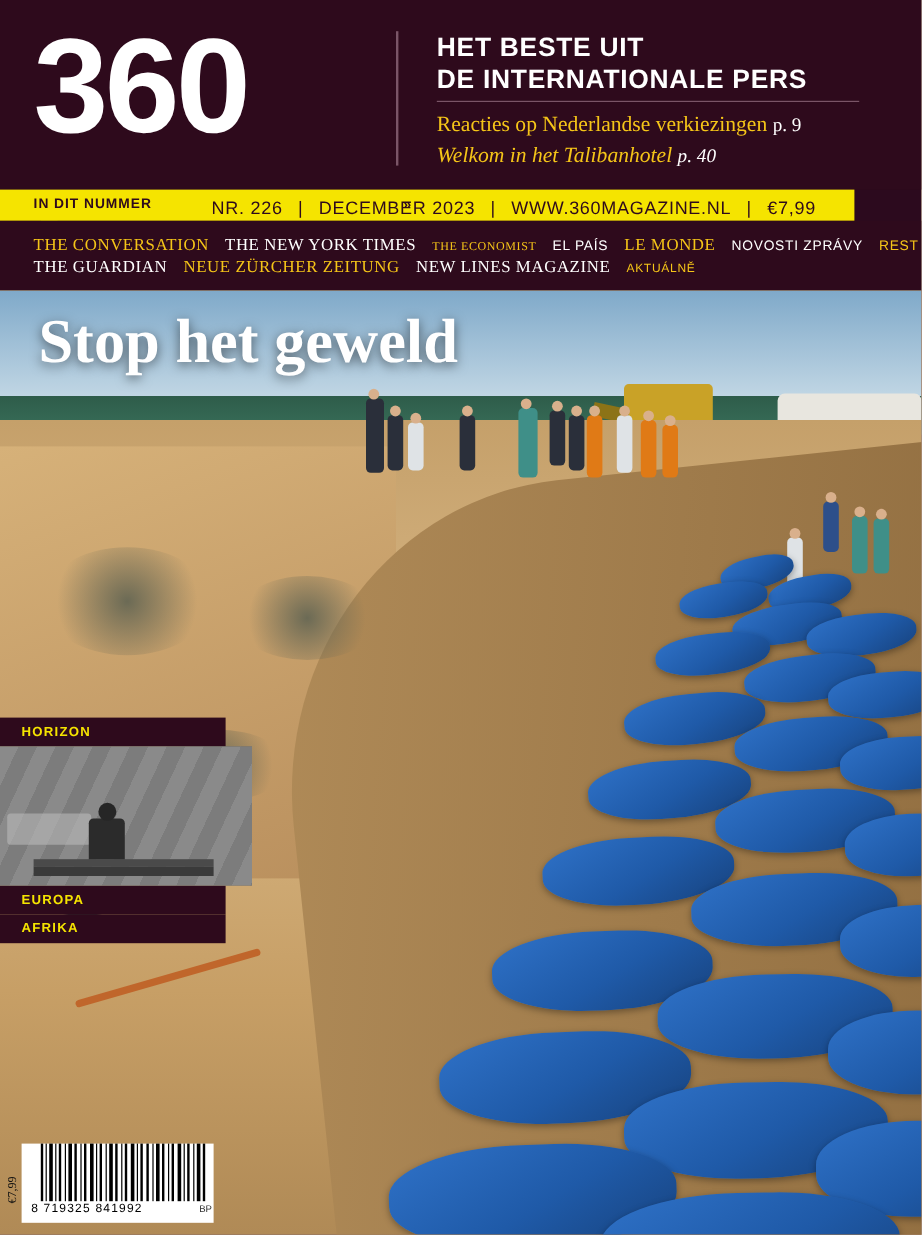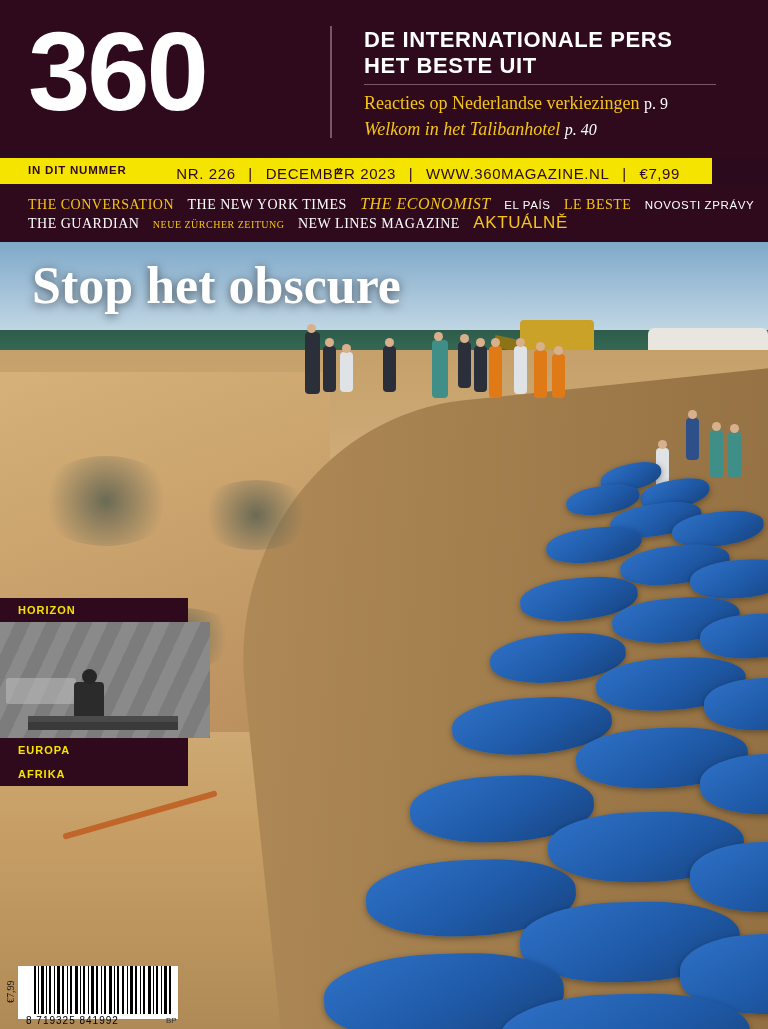--- a/index.html
+++ b/index.html
@@ -209,21 +209,21 @@
   }
   .tz-photo .man-body {
     position: absolute; left: 74px; bottom: 22px; width: 30px; height: 34px; background: #2b2b2b; border-radius: 4px 4px 0 0;
   }
   .tz-photo .man-head {
     position: absolute; left: 82px; bottom: 54px; width: 15px; height: 15px; border-radius: 50%; background: #262626;
   }
 
   
   .barcode-wrap {
-    position: absolute; left: 18px; bottom: 10px; width: 160px; height: 53px; background: #fff;
+    position: absolute; left: 18px; bottom: 10px; width: 160px; height: 66px; background: #fff;
   }
   .bc-price {
     position: absolute; left: -2px; bottom: 16px;
     transform: rotate(-90deg); transform-origin: left bottom;
     font-size: 10px; color: #111; font-family: "Liberation Serif", serif;
   }
   .bars { position: absolute; left: 16px; top: 0; width: 140px; height: 48px; }
   .bars i { position: absolute; top: 0; background: #000; height: 48px; display: block; }
   .bc-num {
     position: absolute; left: 8px; top: 49px; font-size: 10px; letter-spacing: 1px; color: #000;
@@ -233,22 +233,22 @@
 </style>
 </head>
 <body>
 
 <div class="cover">
 
   <div class="masthead">
     <div class="logo">360</div>
     <div class="logo-rule"></div>
     <div class="head-main">
+      <div>HET BESTE UIT</div>
       <div>DE INTERNATIONALE PERS</div>
-      <div>HET BESTE UIT</div>
     </div>
     <div class="head-line-rule"></div>
     <div class="head-sub l1">
       <span>Reacties op Nederlandse verkiezingen</span>
       <span class="pg">p. 9</span>
     </div>
     <div class="head-sub l2">
       <span>Welkom in het Talibanhotel</span>
       <span class="pg">p. 40</span>
     </div>
@@ -266,31 +266,31 @@
       <span>|</span>
       <span>€7,99</span>
     </div>
   </div>
   <div class="yellow-notch"></div>
 
   <div class="brands">
     <div class="brand-row">
       <span class="brand" style="color:#f5c518;font-family:'Liberation Serif',serif;font-variant:small-caps;font-size:14px;letter-spacing:.5px;">THE CONVERSATION</span>
       <span class="brand" style="color:#ffffff;font-family:'Liberation Serif',serif;font-variant:small-caps;font-size:14px;letter-spacing:.5px;">THE NEW YORK TIMES</span>
-      <span class="brand" style="color:#f5c518;font-family:'Liberation Serif',serif;font-variant:small-caps;font-size:16px;letter-spacing:.5px;font-style:italic;">THE ECONOMIST</span>
+      <span class="brand" style="color:#f5c518;font-family:'Liberation Serif',serif;font-variant:small-caps;font-size:10px;letter-spacing:.5px;">THE ECONOMIST</span>
       <span class="brand" style="color:#ffffff;font-size:11.5px;letter-spacing:.6px;">EL PAÍS</span>
-      <span class="brand" style="color:#f5c518;font-family:'Liberation Serif',serif;font-variant:small-caps;font-size:14px;letter-spacing:.5px;">LE BESTE</span>
+      <span class="brand" style="color:#f5c518;font-family:'Liberation Serif',serif;font-variant:small-caps;font-size:14px;letter-spacing:.5px;">LE MONDE</span>
       <span class="brand" style="color:#ffffff;font-size:11.5px;letter-spacing:.6px;">NOVOSTI ZPRÁVY</span>
       <span class="brand" style="color:#f5c518;font-size:11.5px;letter-spacing:.6px;">REST OF WORLD</span>
     </div>
     <div class="brand-row">
       <span class="brand" style="color:#ffffff;font-family:'Liberation Serif',serif;font-variant:small-caps;font-size:14px;letter-spacing:.5px;">THE GUARDIAN</span>
-      <span class="brand" style="color:#f5c518;font-family:'Liberation Serif',serif;font-variant:small-caps;font-size:10px;letter-spacing:.5px;text-align:center;">NEUE ZÜRCHER ZEITUNG</span>
+      <span class="brand" style="color:#f5c518;font-family:'Liberation Serif',serif;font-variant:small-caps;font-size:14px;letter-spacing:.5px;text-align:center;">NEUE ZÜRCHER ZEITUNG</span>
       <span class="brand" style="color:#ffffff;font-family:'Liberation Serif',serif;font-variant:small-caps;font-size:14px;letter-spacing:.5px;">NEW LINES MAGAZINE</span>
-      <span class="brand" style="color:#f5c518;font-size:17px;letter-spacing:.6px;">AKTUÁLNĚ</span>
+      <span class="brand" style="color:#f5c518;font-size:10px;letter-spacing:.6px;">AKTUÁLNĚ</span>
     </div>
   </div>
 
   <div class="photo">
     <div class="sky"></div>
     <div class="greenfence"></div>
     <div class="tent"></div>
     <div class="digger"></div>
     <div class="ground"></div>
     <div class="sandleft"></div>
@@ -340,21 +340,21 @@
       <div class="bag" style="left:500px;top:752px;width:250px;height:90px;transform:rotate(-1deg);"></div>
     </div>
 
     <div class="bush" style="left:36px;top:214px;width:140px;height:90px;"></div>
     <div class="bush" style="left:196px;top:238px;width:120px;height:70px;"></div>
     <div class="bush" style="left:120px;top:366px;width:120px;height:60px;"></div>
     <div class="pipe"></div>
     <div class="rake"></div>
   </div>
 
-  <div class="headline">Stop het obscure</div>
+  <div class="headline">Stop het geweld</div>
 
   <div class="teasers">
 
     <div>
       <div class="tz-label">HORIZON</div>
       <div class="tz-photo">
         <div class="wall"></div>
         <div class="graffiti"></div>
         <div class="bench2"></div>
         <div class="bench"></div>

